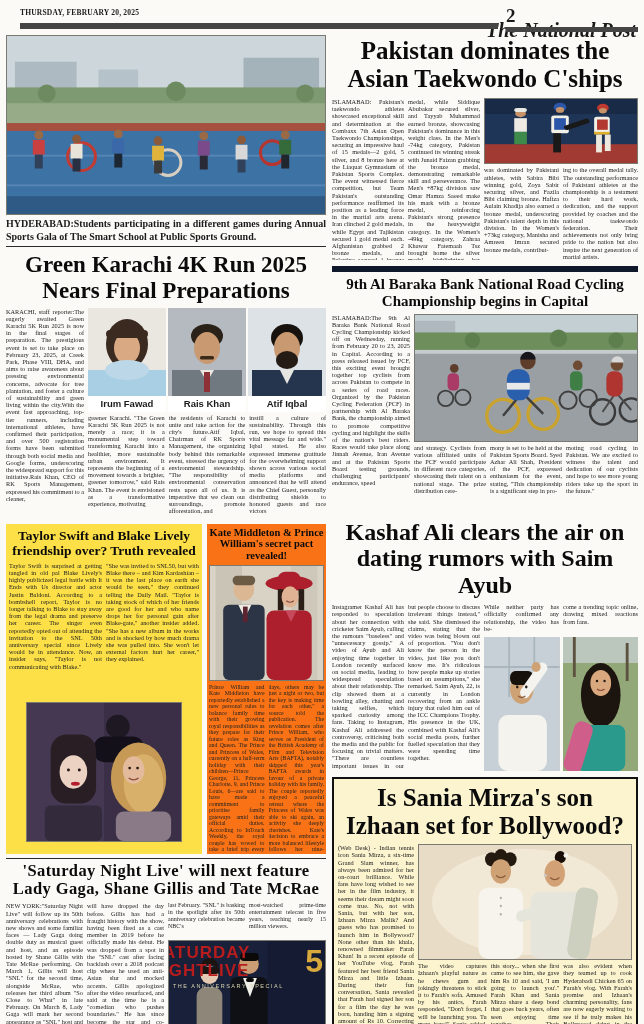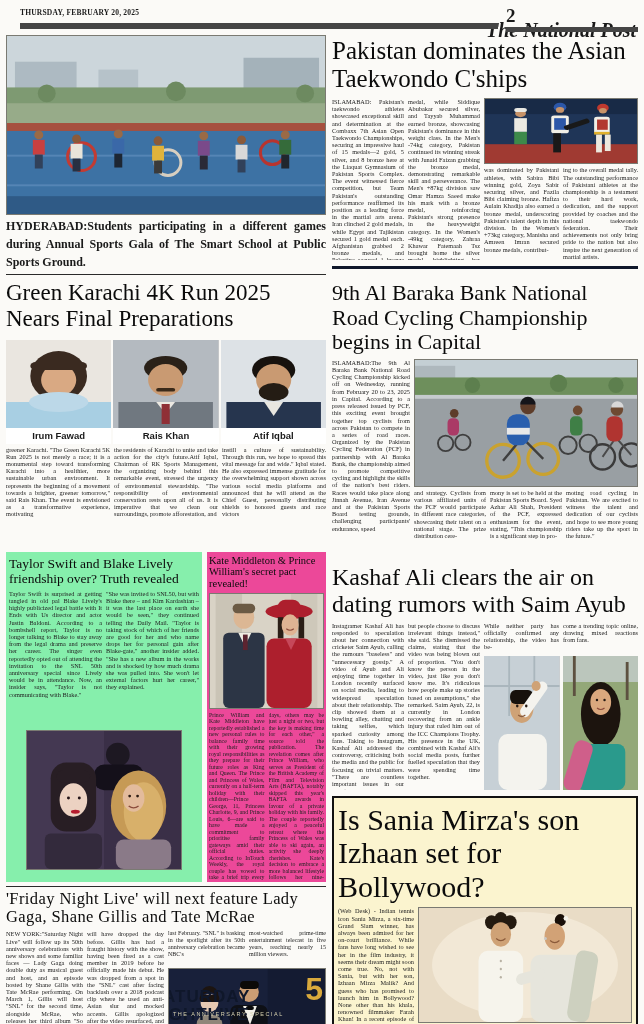--- a/index.html
+++ b/index.html
@@ -11,89 +11,89 @@
   .mh-date { position:absolute; left:2px; top:5px; font-size:7.5px; font-weight:bold; letter-spacing:.2px; }
   .mh-title { position:absolute; right:2px; top:16px; font-size:20px; font-style:italic; font-weight:bold; }
   .mh-pagenum { position:absolute; left:488px; top:2px; font-size:19px; font-weight:bold; }
   .mh-bar-left { position:absolute; left:2px; top:20px; width:478px; height:6px; background:#454545; }
   .mh-bar-right { position:absolute; right:0; top:24px; width:132px; height:5px; background:#454545; }
 
   .content { display:flex; gap:6px; margin-top:2px; }
   .lcol { width:320px; }
   .rcol { width:306px; }
 
-  .hl { font-weight:normal; line-height:1.12; color:#0b0b0b; }
+  .hl { font-weight:bold; text-align:center; line-height:1.12; color:#0b0b0b; }
   .bt { font-size:6.3px; line-height:7.2px; text-align:justify; overflow:hidden; color:#222; }
   .cols { display:flex; gap:4px; }
   .cols > div { flex:1; }
   .ph { border:1px solid #7a7a72; overflow:hidden; position:relative; background:#ccc; }
   .ph svg { display:block; width:100%; height:100%; }
 
   
   .gala-photo { height:180px; }
-  .gala-caption { font-size:12px; font-weight:bold; line-height:18px; padding:2px 0 3px 0; border-bottom:1.5px solid #2a2a2a; text-align:justify; }
+  .gala-caption { font-size:10px; font-weight:bold; line-height:13px; padding:2px 0 3px 0; border-bottom:1.5px solid #2a2a2a; text-align:justify; }
   .gk-hl { font-size:23px; margin:5px 0 4px 0; }
-  .gk-body { display:flex; gap:4px; height:212px;flex-direction:column; }
+  .gk-body { display:flex; gap:4px; height:212px; }
   .gk-c1 { width:78px; }
   .gk-right { flex:1; display:flex; flex-direction:column; }
   .gk-ports { display:flex; gap:2px; height:104px; }
   .portrait { flex:1; display:flex; flex-direction:column; }
   .portrait .ph { height:88px; border:none; }
   .pname { height:16px; font-family:"Liberation Sans", sans-serif; font-weight:bold; font-size:9.5px; text-align:center; line-height:15px; background:#fff; }
   .gk-cols { margin-top:2px; height:106px; }
 
   .celebs { display:flex; gap:5px; margin-top:4px; height:330px; }
-  .taylor { width:196px; background:#86efac; padding:2px 3px; }
+  .taylor { width:196px; background:#fde047; padding:2px 3px; }
   .taylor-hl { font-size:13.5px; margin:2px 0 4px 0; }
   .taylor-cols { height:136px; }
   .taylor-photo { width:156px; height:140px; margin:4px auto 0 auto; }
-  .kate { flex:1; background:#ec4899; padding:2px 2px; }
+  .kate { flex:1; background:#f97316; padding:2px 2px; }
   .kate-hl { font-size:10.5px; margin:1px 0 3px 0; }
   .kate-photo { height:116px; margin-bottom:3px; }
   .kate-cols .bt { font-size:5.8px; line-height:6.5px; }
   .kate-cols { height:168px; }
 
   .snl { margin-top:4px; border-top:1.5px solid #2a2a2a; padding-top:3px; }
   .snl-hl { font-size:16.5px; letter-spacing:.4px; margin-bottom:4px; }
   .snl-body { display:flex; gap:4px; height:132px; }
   .snl-c { width:77px; }
   .snl-c .bt, .snl-right .bt { font-size:6px; line-height:6.8px; }
   .snl-right { flex:1; display:flex; flex-direction:column; }
   .snl-cols { height:36px; }
   .snl-photo { flex:1; margin-top:2px; }
-  .snl-logo1, .snl-logo2 { position:absolute; left:-6px; font-family:"Liberation Sans", sans-serif; font-weight:bold; font-size:17px; color:#0f172a; letter-spacing:1px;margin-top:16px; }
+  .snl-logo1, .snl-logo2 { position:absolute; left:-6px; font-family:"Liberation Sans", sans-serif; font-weight:bold; font-size:17px; color:#b91c1c; letter-spacing:1px; }
   .snl-logo1 { top:2px; } .snl-logo2 { top:20px; }
   .snl-badge { position:absolute; right:2px; top:2px; font-family:"Liberation Sans", sans-serif; font-weight:bold; font-size:32px; color:#d9a93c; }
   .snl-sub { position:absolute; left:4px; top:42px; font-family:"Liberation Sans", sans-serif; font-size:5.5px; letter-spacing:1.5px; color:#d8d2b0; }
 
   
   .tkd-hl { font-size:25px; margin:2px 0 5px 0; }
   .tkd-body { display:flex; gap:4px; height:162px; }
   .tkd-c { width:72px; }
   .tkd-right { flex:1; display:flex; flex-direction:column; }
   .tkd-photo { height:94px; }
   .tkd-cols { margin-top:2px; flex:1; }
 
-  .cyc-hl { font-size:22px; margin:6px 0 4px 0; border-top:3px solid #0f172a; padding-top:12px; }
+  .cyc-hl { font-size:15px; margin:6px 0 4px 0; border-top:6px solid #0f172a; padding-top:4px; }
   .cyc-body { display:flex; gap:4px; height:198px; }
   .cyc-c1 { width:78px; }
   .cyc-right { flex:1; display:flex; flex-direction:column; }
   .cyc-photo { height:128px; }
   .cyc-cols { margin-top:2px; flex:1; }
 
   .kashaf-hl { font-size:24px; margin:7px 0 4px 0; }
   .kashaf-body { display:flex; gap:4px; height:168px; }
   .kashaf-c { width:72px; }
   .kashaf-right { flex:1; display:flex; flex-direction:column; }
   .kashaf-cols { height:32px; }
   .kashaf-photos { flex:1; display:flex; gap:3px; margin-top:2px; }
   .kashaf-photos .ph { flex:1; border:none; }
 
   .sania { margin-top:6px; border:2px solid #111; background:#fbf4cf; padding:3px 4px; height:276px; }
-  .sania-hl { font-size:30px; margin:2px 0 4px 0; }
+  .sania-hl { font-size:25px; margin:2px 0 4px 0; }
   .sania-body { display:flex; gap:4px; height:204px; }
   .sania-c1 { width:76px; }
   .sania-right { flex:1; display:flex; flex-direction:column; }
   .sania-photo { height:116px; }
   .sania-cols { margin-top:2px; flex:1; }
 </style>
 </head>
 <body>
 
 <div class="page">
@@ -263,21 +263,21 @@
             </svg>
           </div>
           <div class="cols kate-cols">
             <div class="bt">Prince William and Kate Middleton have reportedly established a new personal rules to balance family time with their growing royal responsibilities as they prepare for their future roles as King and Queen. The Prince and Princess of Wales, currently on a half-term holiday with their children—Prince George, 11, Princess Charlotte, 9, and Prince Louis, 6—are said to have made a commitment to prioritise family gateways amid their official duties. According to InTouch Weekly, the royal couple has vowed to take a brief trip every month this year, ensuring quality time together despite their increasingly demanding schedules. "Some trips will be for a few</div>
             <div class="bt">days, others may be just a night or two, but the key is making time for each other," a source told the publication. The revelation comes after Prince William, who serves as President of the British Academy of Film and Television Arts (BAFTA), notably skipped this year's BAFTA awards in favour of a private holiday with his family. The couple reportedly enjoyed a peaceful retreat where the Princess of Wales was able to ski again, an activity she deeply cherishes. Kate's decision to embrace a more balanced lifestyle follows her nine-month-long battle with cancer last year, which has given her a renewed perspective on life.</div>
           </div>
         </div>
       </div>
 
       <div class="snl">
-        <div class="hl snl-hl">'Friday Night Live' will next feature Lady Gaga, Shane Gillis and Tate McRae</div>
+        <div class="hl snl-hl">'Saturday Night Live' will next feature Lady Gaga, Shane Gillis and Tate McRae</div>
         <div class="snl-body">
           <div class="bt snl-c">NEW YORK:"Saturday Night Live" will follow up its 50th anniversary celebrations with new shows and some familiar faces — Lady Gaga doing double duty as musical guest and host, and an episode hosted by Shane Gillis with Tate McRae performing. On March 1, Gillis will host "SNL" for the second time, alongside McRae, who releases her third album "So Close to What" in late February. On March 8, Lady Gaga will mark her second appearance as "SNL" host and fifth appearance as its musical guest. Her latest album — "Mayhem" —</div>
           <div class="bt snl-c">will have dropped the day before. Gillis has had a fraught history with the show, having been fired as a cast member in 2019 before he officially made his debut. He was dropped from a spot in the "SNL" cast after facing backlash over a 2018 podcast clip where he used an anti-Asian slur and mocked accents. Gillis apologized after the video resurfaced, and said at the time he is a "comedian who pushes boundaries." He has since become the star and co-creator of the series "Tires," which returns this year for its second season on Netflix, and hosted "SNL,"</div>
           <div class="snl-right">
             <div class="cols snl-cols">
               <div class="bt">last February. "SNL" is basking in the spotlight after its 50th anniversary celebration became NBC's</div>
               <div class="bt">most-watched prime-time entertainment telecast in five years, reaching nearly 15 million viewers.</div>
             </div>
             <div class="ph snl-photo">
               <svg viewBox="0 0 158 92" preserveAspectRatio="none">

